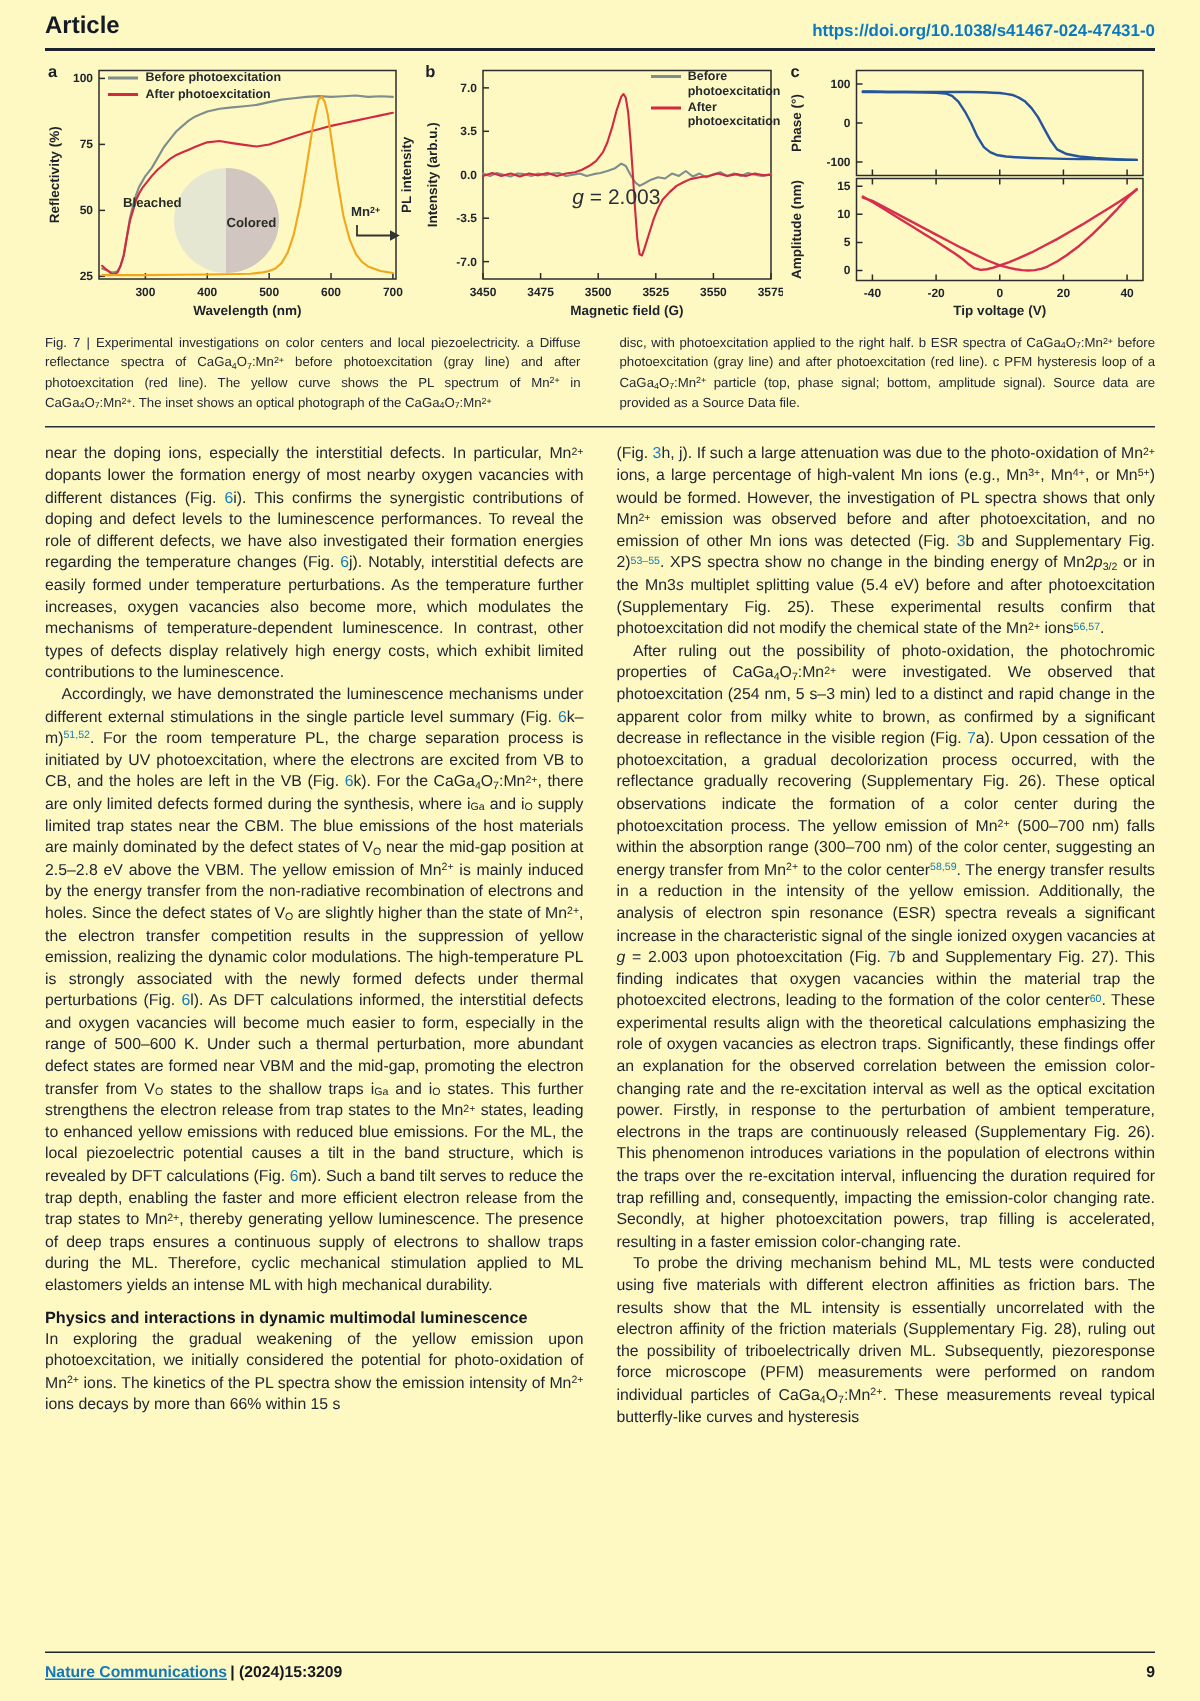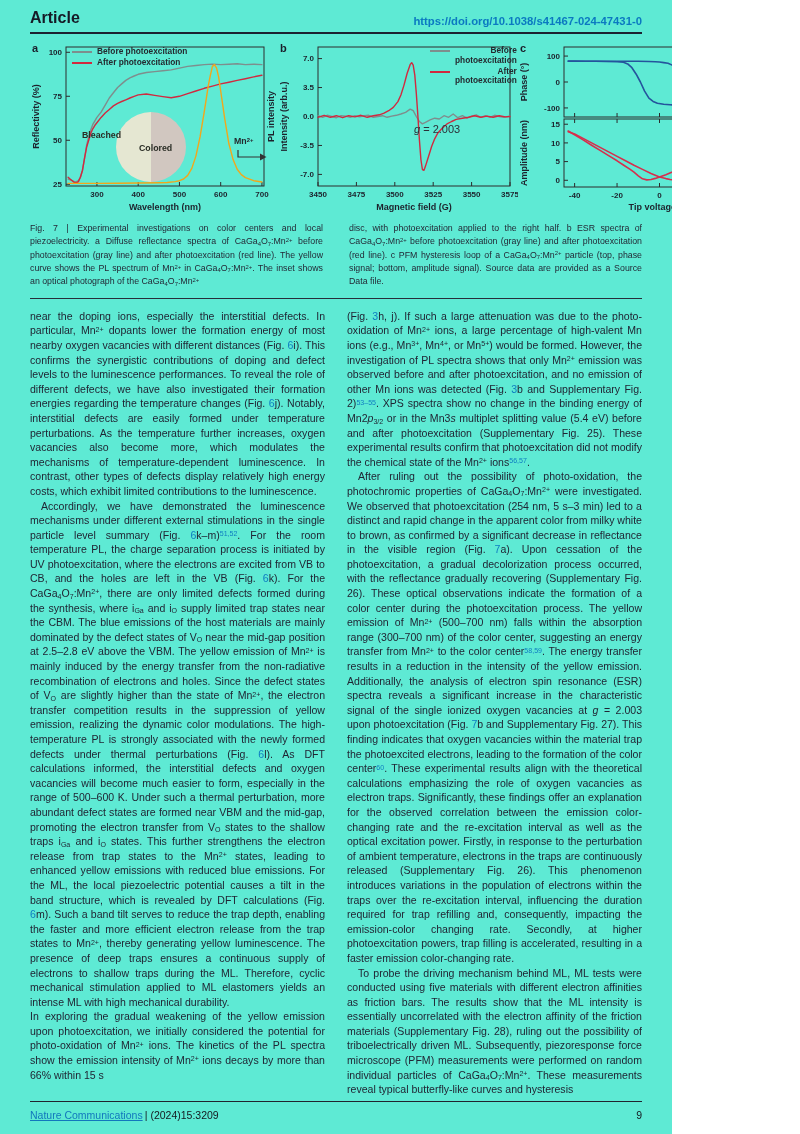--- a/index.html
+++ b/index.html
@@ -1,58 +1,58 @@
 <!DOCTYPE html>
 <html><head>
 <meta charset="utf-8">
 <style>
   html,body{margin:0;padding:0;background:#ffffff;}
-  .page{width:672px;height:1134px;position:relative;background:#5eead4;overflow:hidden;
+  .page{width:800px;height:1134px;position:relative;background:#fef9c3;overflow:hidden;
         font-family:"Liberation Sans",sans-serif;color:#202634;}
   .content{padding:0 30px;}
   
   .hdr{display:flex;justify-content:space-between;align-items:flex-end;padding-top:9px;}
   .hdr-article{font-size:16px;font-weight:700;color:#151a26;}
   .hdr-doi{font-size:11.3px;color:#0b79c1;text-decoration:none;font-weight:700;}
   .rule-heavy{height:2px;background:#1c2230;margin-top:5px;}
   .rule-thin{height:1px;background:#272d3a;margin-top:9px;}
   
   .fig-row{display:flex;justify-content:space-between;margin-top:8px;}
   .panel{position:relative;}
   .panel-letter{position:absolute;left:2px;top:0;font-size:11px;font-weight:700;color:#1a1f2b;}
   .legend{position:absolute;}
   .leg-row{display:flex;align-items:center;gap:5px;margin-bottom:1px;}
   .leg-row.top{align-items:flex-start;}
   .leg-sw{width:20px;height:2.3px;flex:0 0 auto;}
   .leg-row.top .leg-sw{margin-top:4px;}
-  .leg-lb{font-size:8.3px;font-weight:700;color:#24292f;line-height:1.18;text-align:right;}
+  .leg-lb{font-size:8.3px;font-weight:700;color:#24292f;line-height:1.18;}
   .inset-circle{position:absolute;border-radius:50%;
      background:linear-gradient(90deg,#e5e7d2 50%,#d1c7c0 50%);}
   .inset-lb{position:absolute;font-size:8.8px;font-weight:700;color:#2a2d25;}
   .mn-lb{position:absolute;font-size:8.8px;font-weight:700;color:#24292f;}
-  .anno-g{position:absolute;font-size:11px;color:#2b3038;margin-left:36px;}
+  .anno-g{position:absolute;font-size:14px;color:#2b3038;}
   
   .cap-row{display:flex;gap:26px;margin-top:8px;}
   .cap-col{flex:1;font-size:8.8px;line-height:1.52;text-align:justify;color:#232936;}
   
   .body-row{display:flex;gap:22px;margin-top:10px;}
   .body-col{flex:1;}
   p.body{font-size:10.55px;line-height:1.385;text-align:justify;margin:0;color:#202634;}
   p.indent{text-indent:11px;}
   h2.bhead{font-size:10.8px;font-weight:700;margin:8px 0 1px 0;color:#151a26;}
   
   .r-sup{font-size:.67em;position:relative;top:-.38em;}
   .r-sub{font-size:.67em;position:relative;top:.22em;}
   .r-l{color:#0e7dc1;}
   .r-sl{font-size:.67em;position:relative;top:-.38em;color:#0e7dc1;}
   .r-i{font-style:italic;}
   .r-b{font-weight:400;}
   
   .footer{position:absolute;left:30px;right:30px;bottom:13px;border-top:1px solid #20242e;
-          padding-top:7px;display:flex;justify-content:space-between;font-size:10.5px;font-weight:400;}
+          padding-top:7px;display:flex;justify-content:space-between;font-size:10.5px;font-weight:700;}
   .foot-journal{color:#1277bd;}
   .foot-issue{color:#15181f;}
   .foot-page{color:#15181f;}
   svg text{font-family:"Liberation Sans",sans-serif;}
 </style>
 </head>
 <body>
 
 <div class="page">
   <div class="content">
@@ -99,21 +99,21 @@
             <span class="leg-sw" style="background: rgb(126, 142, 141);"></span>
             <span class="leg-lb">Before photoexcitation</span>
           </div>
           <div class="leg-row">
             <span class="leg-sw" style="background: rgb(209, 41, 63);"></span>
             <span class="leg-lb">After photoexcitation</span>
           </div>
         </div>
         <div class="inset-circle" style="left:86px;top:70px;width:70px;height:70px;"></div>
         <span class="inset-lb" style="left:52px;top:88px;">Bleached</span>
-        <span class="inset-lb" style="left:109px;top:101px;">Colored</span>
+        <span class="inset-lb" style="left:121px;top:101px;">Colored</span>
         <span class="mn-lb" style="left:204px;top:94px;">Mn<span class="r-sup">2+</span></span>
         <svg style="position:absolute;left:206px;top:107px;" width="32" height="13">
           <path d="M2 1 L2 8 L24 8" fill="none" stroke="#333" stroke-width="1.2"></path>
           <polygon points="24,4.5 30.5,8 24,11.5" fill="#333"></polygon>
         </svg>
       </div>
 
       <div class="panel" style="width:240px;height:172px;">
         <svg width="240" height="172">
             <rect x="40" y="5" width="192" height="139" fill="none" stroke="#2c2c2c" stroke-width="1"></rect>
@@ -214,20 +214,21 @@
     <div class="cap-row">
       <div class="cap-col"><span class="r-b">Fig. 7 | Experimental investigations on color centers and local piezoelectricity. a</span> Diffuse reflectance spectra of CaGa<span class="r-sub">4</span>O<span class="r-sub">7</span>:Mn<span class="r-sup">2+</span> before photoexcitation (gray line) and after photoexcitation (red line). The yellow curve shows the PL spectrum of Mn<span class="r-sup">2+</span> in CaGa<span class="r-sub">4</span>O<span class="r-sub">7</span>:Mn<span class="r-sup">2+</span>. The inset shows an optical photograph of the CaGa<span class="r-sub">4</span>O<span class="r-sub">7</span>:Mn<span class="r-sup">2+</span></div>
       <div class="cap-col">disc, with photoexcitation applied to the right half. <span class="r-b">b</span> ESR spectra of CaGa<span class="r-sub">4</span>O<span class="r-sub">7</span>:Mn<span class="r-sup">2+</span> before photoexcitation (gray line) and after photoexcitation (red line). <span class="r-b">c</span> PFM hysteresis loop of a CaGa<span class="r-sub">4</span>O<span class="r-sub">7</span>:Mn<span class="r-sup">2+</span> particle (top, phase signal; bottom, amplitude signal). Source data are provided as a Source Data file.</div>
     </div>
     <div class="rule-thin"></div>
 
     <div class="body-row">
       <div class="body-col">
         <p class="body">near the doping ions, especially the interstitial defects. In particular, Mn<span class="r-sup">2+</span> dopants lower the formation energy of most nearby oxygen vacancies with different distances (Fig. <span class="r-l">6</span>i). This confirms the synergistic contributions of doping and defect levels to the luminescence performances. To reveal the role of different defects, we have also investigated their formation energies regarding the temperature changes (Fig. <span class="r-l">6</span>j). Notably, interstitial defects are easily formed under temperature perturbations. As the temperature further increases, oxygen vacancies also become more, which modulates the mechanisms of temperature-dependent luminescence. In contrast, other types of defects display relatively high energy costs, which exhibit limited contributions to the luminescence.</p>
         <p class="body indent">Accordingly, we have demonstrated the luminescence mechanisms under different external stimulations in the single particle level summary (Fig. <span class="r-l">6</span>k–m)<span class="r-sl">51,52</span>. For the room temperature PL, the charge separation process is initiated by UV photoexcitation, where the electrons are excited from VB to CB, and the holes are left in the VB (Fig. <span class="r-l">6</span>k). For the CaGa<span class="r-sub">4</span>O<span class="r-sub">7</span>:Mn<span class="r-sup">2+</span>, there are only limited defects formed during the synthesis, where i<span class="r-sub">Ga</span> and i<span class="r-sub">O</span> supply limited trap states near the CBM. The blue emissions of the host materials are mainly dominated by the defect states of V<span class="r-sub">O</span> near the mid-gap position at 2.5–2.8 eV above the VBM. The yellow emission of Mn<span class="r-sup">2+</span> is mainly induced by the energy transfer from the non-radiative recombination of electrons and holes. Since the defect states of V<span class="r-sub">O</span> are slightly higher than the state of Mn<span class="r-sup">2+</span>, the electron transfer competition results in the suppression of yellow emission, realizing the dynamic color modulations. The high-temperature PL is strongly associated with the newly formed defects under thermal perturbations (Fig. <span class="r-l">6</span>l). As DFT calculations informed, the interstitial defects and oxygen vacancies will become much easier to form, especially in the range of 500–600 K. Under such a thermal perturbation, more abundant defect states are formed near VBM and the mid-gap, promoting the electron transfer from V<span class="r-sub">O</span> states to the shallow traps i<span class="r-sub">Ga</span> and i<span class="r-sub">O</span> states. This further strengthens the electron release from trap states to the Mn<span class="r-sup">2+</span> states, leading to enhanced yellow emissions with reduced blue emissions. For the ML, the local piezoelectric potential causes a tilt in the band structure, which is revealed by DFT calculations (Fig. <span class="r-l">6</span>m). Such a band tilt serves to reduce the trap depth, enabling the faster and more efficient electron release from the trap states to Mn<span class="r-sup">2+</span>, thereby generating yellow luminescence. The presence of deep traps ensures a continuous supply of electrons to shallow traps during the ML. Therefore, cyclic mechanical stimulation applied to ML elastomers yields an intense ML with high mechanical durability.</p>
+        <h2 class="bhead">Physics and interactions in dynamic multimodal luminescence</h2>
         <p class="body">In exploring the gradual weakening of the yellow emission upon photoexcitation, we initially considered the potential for photo-oxidation of Mn<span class="r-sup">2+</span> ions. The kinetics of the PL spectra show the emission intensity of Mn<span class="r-sup">2+</span> ions decays by more than 66% within 15 s</p>
       </div>
       <div class="body-col">
         <p class="body">(Fig. <span class="r-l">3</span>h, j). If such a large attenuation was due to the photo-oxidation of Mn<span class="r-sup">2+</span> ions, a large percentage of high-valent Mn ions (e.g., Mn<span class="r-sup">3+</span>, Mn<span class="r-sup">4+</span>, or Mn<span class="r-sup">5+</span>) would be formed. However, the investigation of PL spectra shows that only Mn<span class="r-sup">2+</span> emission was observed before and after photoexcitation, and no emission of other Mn ions was detected (Fig. <span class="r-l">3</span>b and Supplementary Fig. 2)<span class="r-sl">53–55</span>. XPS spectra show no change in the binding energy of Mn2<span class="r-i">p</span><span class="r-sub">3/2</span> or in the Mn3<span class="r-i">s</span> multiplet splitting value (5.4 eV) before and after photoexcitation (Supplementary Fig. 25). These experimental results confirm that photoexcitation did not modify the chemical state of the Mn<span class="r-sup">2+</span> ions<span class="r-sl">56,57</span>.</p>
         <p class="body indent">After ruling out the possibility of photo-oxidation, the photochromic properties of CaGa<span class="r-sub">4</span>O<span class="r-sub">7</span>:Mn<span class="r-sup">2+</span> were investigated. We observed that photoexcitation (254 nm, 5 s–3 min) led to a distinct and rapid change in the apparent color from milky white to brown, as confirmed by a significant decrease in reflectance in the visible region (Fig. <span class="r-l">7</span>a). Upon cessation of the photoexcitation, a gradual decolorization process occurred, with the reflectance gradually recovering (Supplementary Fig. 26). These optical observations indicate the formation of a color center during the photoexcitation process. The yellow emission of Mn<span class="r-sup">2+</span> (500–700 nm) falls within the absorption range (300–700 nm) of the color center, suggesting an energy transfer from Mn<span class="r-sup">2+</span> to the color center<span class="r-sl">58,59</span>. The energy transfer results in a reduction in the intensity of the yellow emission. Additionally, the analysis of electron spin resonance (ESR) spectra reveals a significant increase in the characteristic signal of the single ionized oxygen vacancies at <span class="r-i">g</span> = 2.003 upon photoexcitation (Fig. <span class="r-l">7</span>b and Supplementary Fig. 27). This finding indicates that oxygen vacancies within the material trap the photoexcited electrons, leading to the formation of the color center<span class="r-sl">60</span>. These experimental results align with the theoretical calculations emphasizing the role of oxygen vacancies as electron traps. Significantly, these findings offer an explanation for the observed correlation between the emission color-changing rate and the re-excitation interval as well as the optical excitation power. Firstly, in response to the perturbation of ambient temperature, electrons in the traps are continuously released (Supplementary Fig. 26). This phenomenon introduces variations in the population of electrons within the traps over the re-excitation interval, influencing the duration required for trap refilling and, consequently, impacting the emission-color changing rate. Secondly, at higher photoexcitation powers, trap filling is accelerated, resulting in a faster emission color-changing rate.</p>
         <p class="body indent">To probe the driving mechanism behind ML, ML tests were conducted using five materials with different electron affinities as friction bars. The results show that the ML intensity is essentially uncorrelated with the electron affinity of the friction materials (Supplementary Fig. 28), ruling out the possibility of triboelectrically driven ML. Subsequently, piezoresponse force microscope (PFM) measurements were performed on random individual particles of CaGa<span class="r-sub">4</span>O<span class="r-sub">7</span>:Mn<span class="r-sup">2+</span>. These measurements reveal typical butterfly-like curves and hysteresis</p>
       </div>
     </div>
 
   </div>

